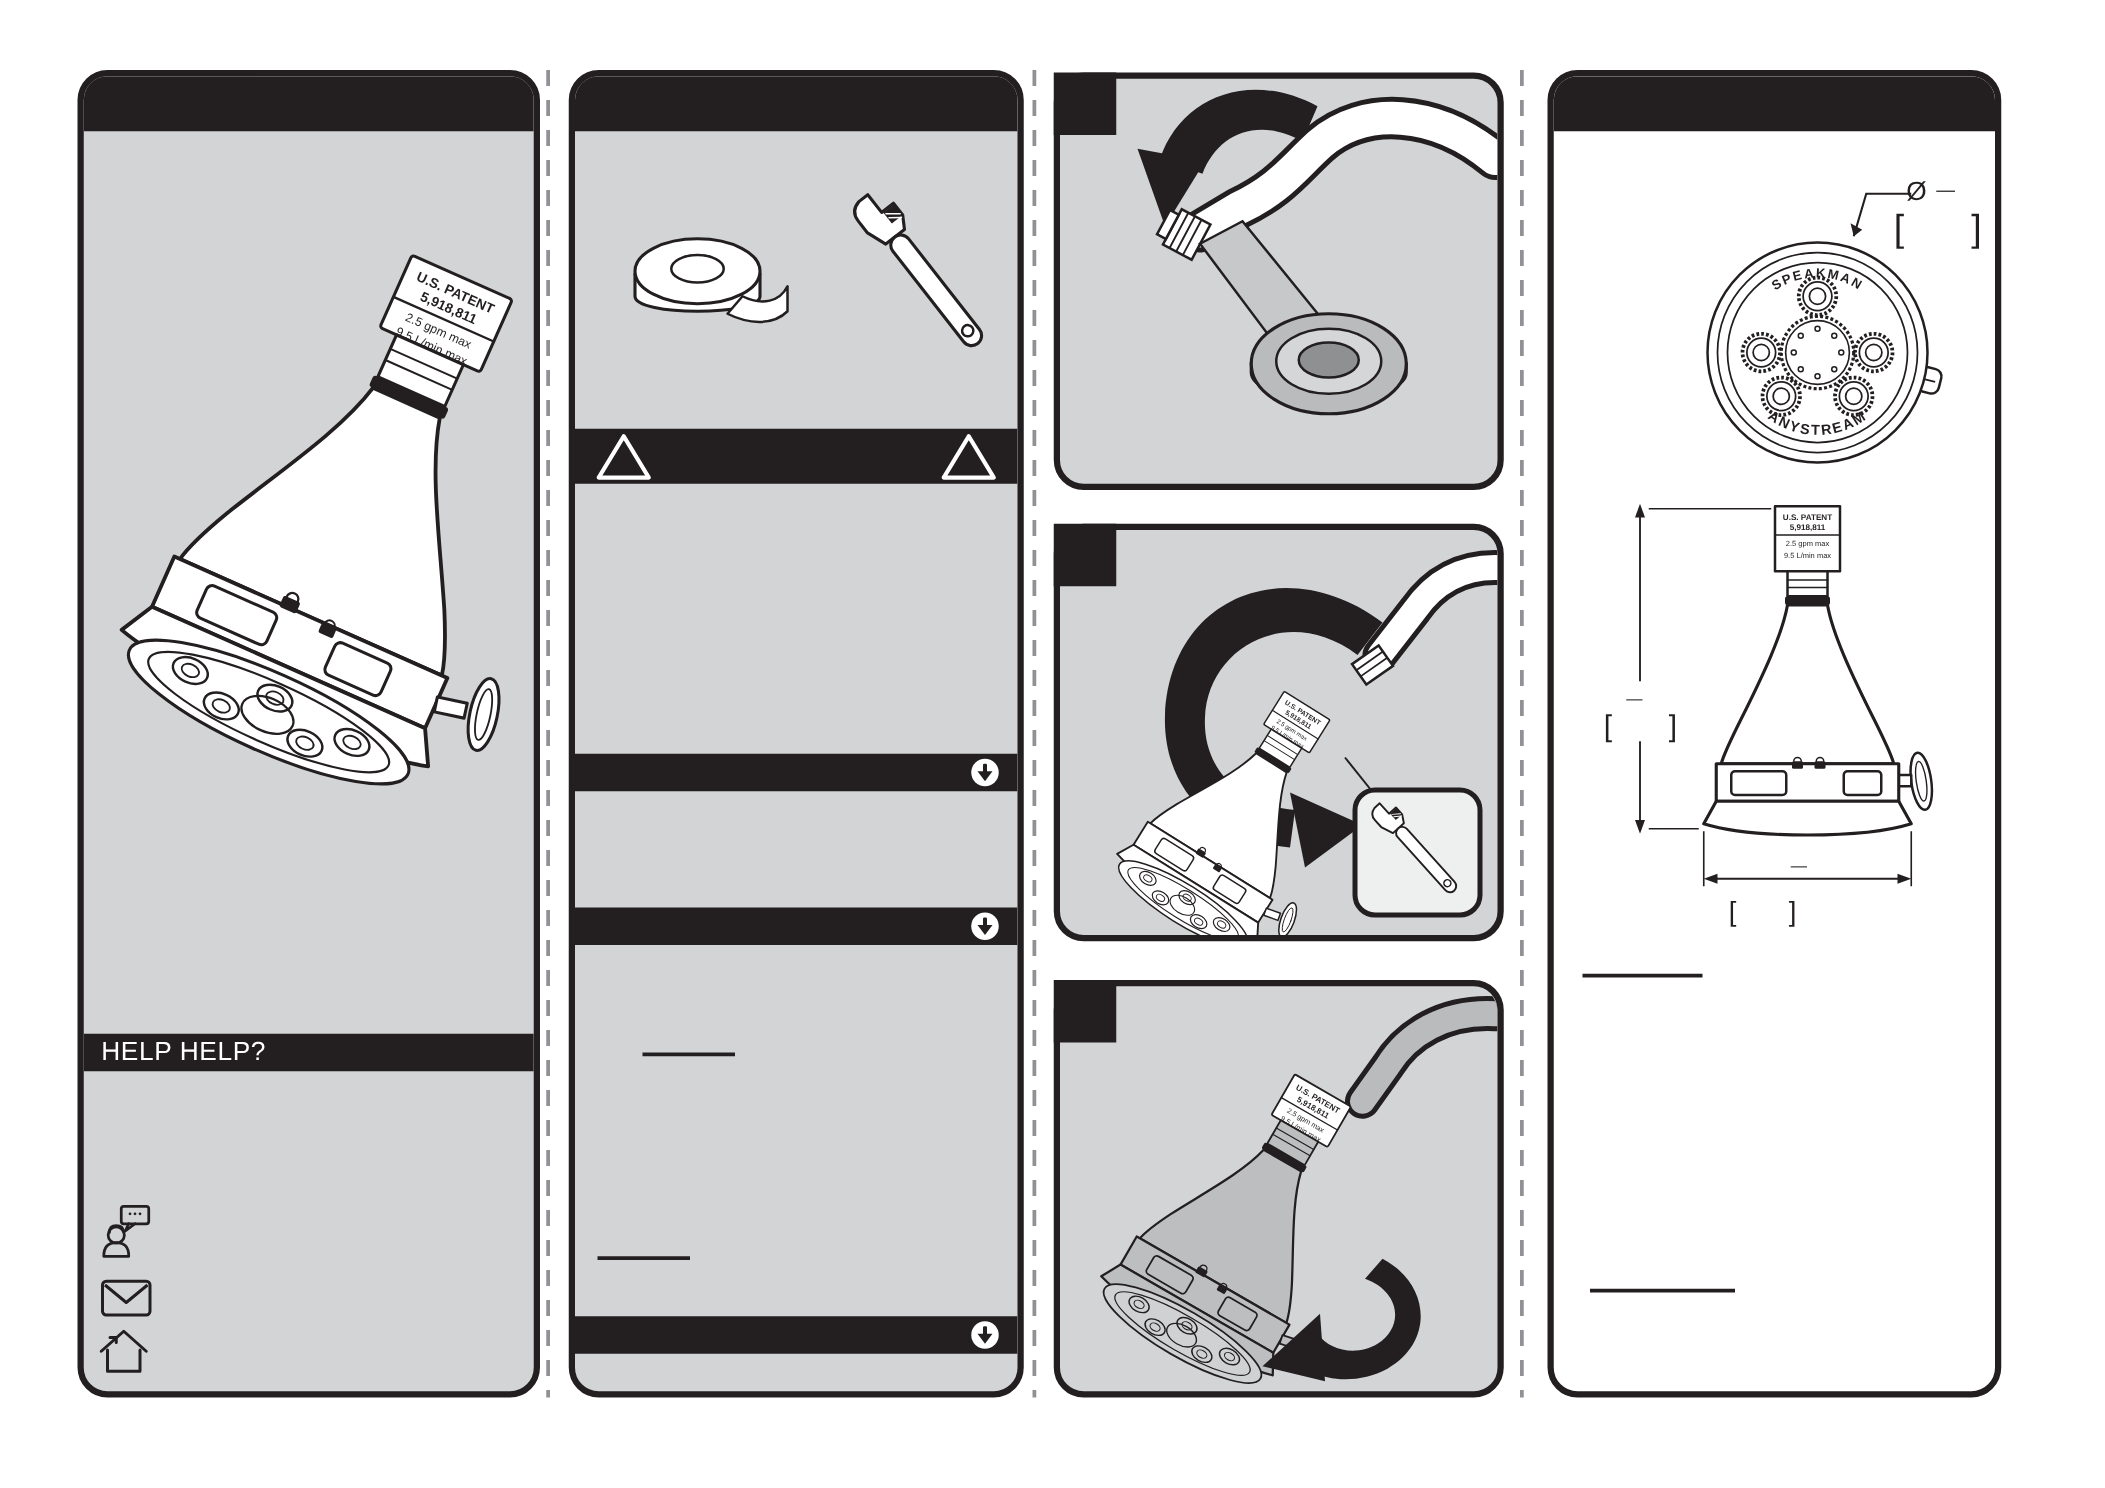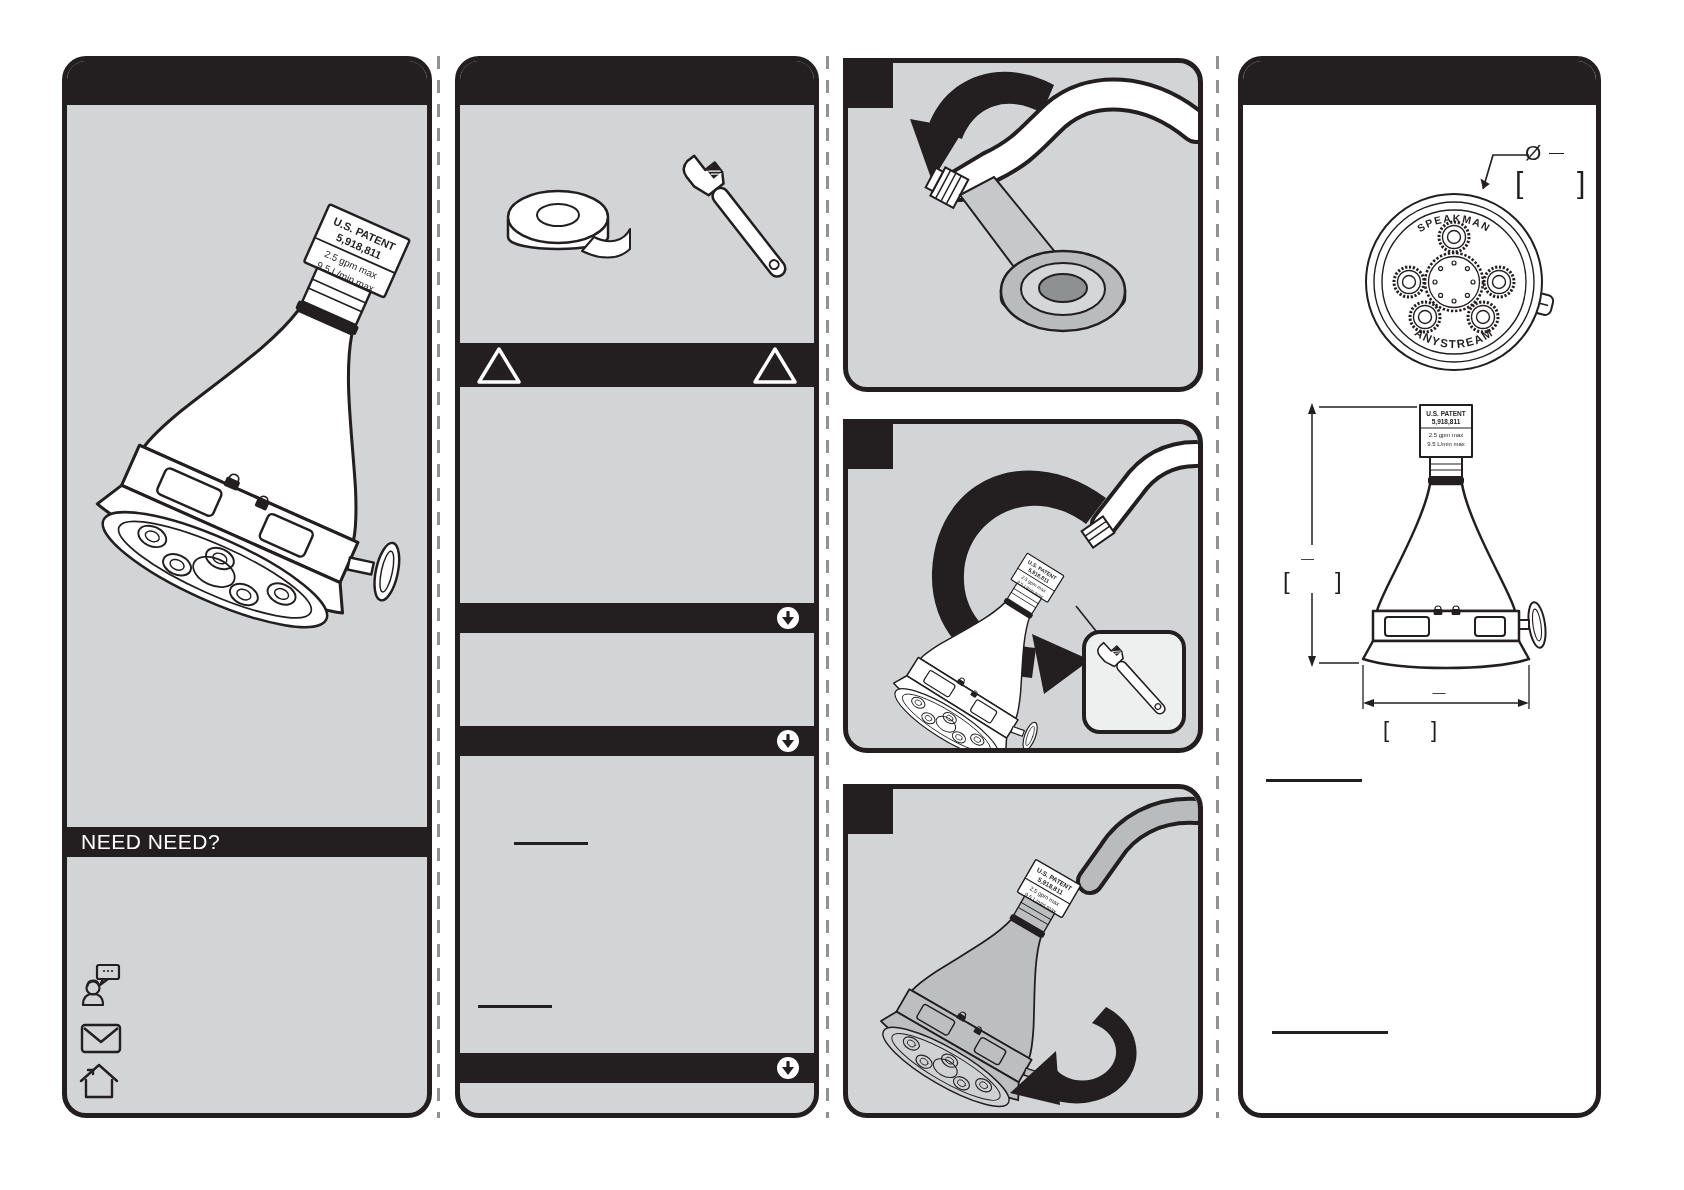--- a/index.html
+++ b/index.html
@@ -123,21 +123,21 @@
   <section class="panel" style="left:62px;top:56px;width:370px;height:1062px">
     <div class="phead"></div>
 
     <svg class="abs" style="left:0;top:70px" width="360" height="640" viewBox="0 0 360 640">
       <g transform="translate(272,160) rotate(24) scale(1.22)">
         <use href="#sym-head"></use>
       </g>
     </svg>
 
     <div class="bar needhelp" style="top:766px;height:30px">
-      <span>NEED NEED?</span>
+      <span>HELP HELP?</span>
     </div>
 
     <svg class="abs" style="left:12px;top:900px" width="46" height="52" viewBox="0 0 46 52">
       <g fill="none" stroke="#231f20" stroke-width="2.2" stroke-linejoin="round" stroke-linecap="round">
         <rect x="18" y="4" width="22" height="14" rx="2"></rect>
         <path d="M24,18 L21,24 L29,18"></path>
         <circle cx="14" cy="27" r="6.5"></circle>
         <path d="M8.5,25 Q8.5,19.5 14,19.5 Q19.5,19.5 19.5,24"></path>
         <path d="M4,44 Q4,33 14,33 Q24,33 24,44 Z"></path>
       </g>

